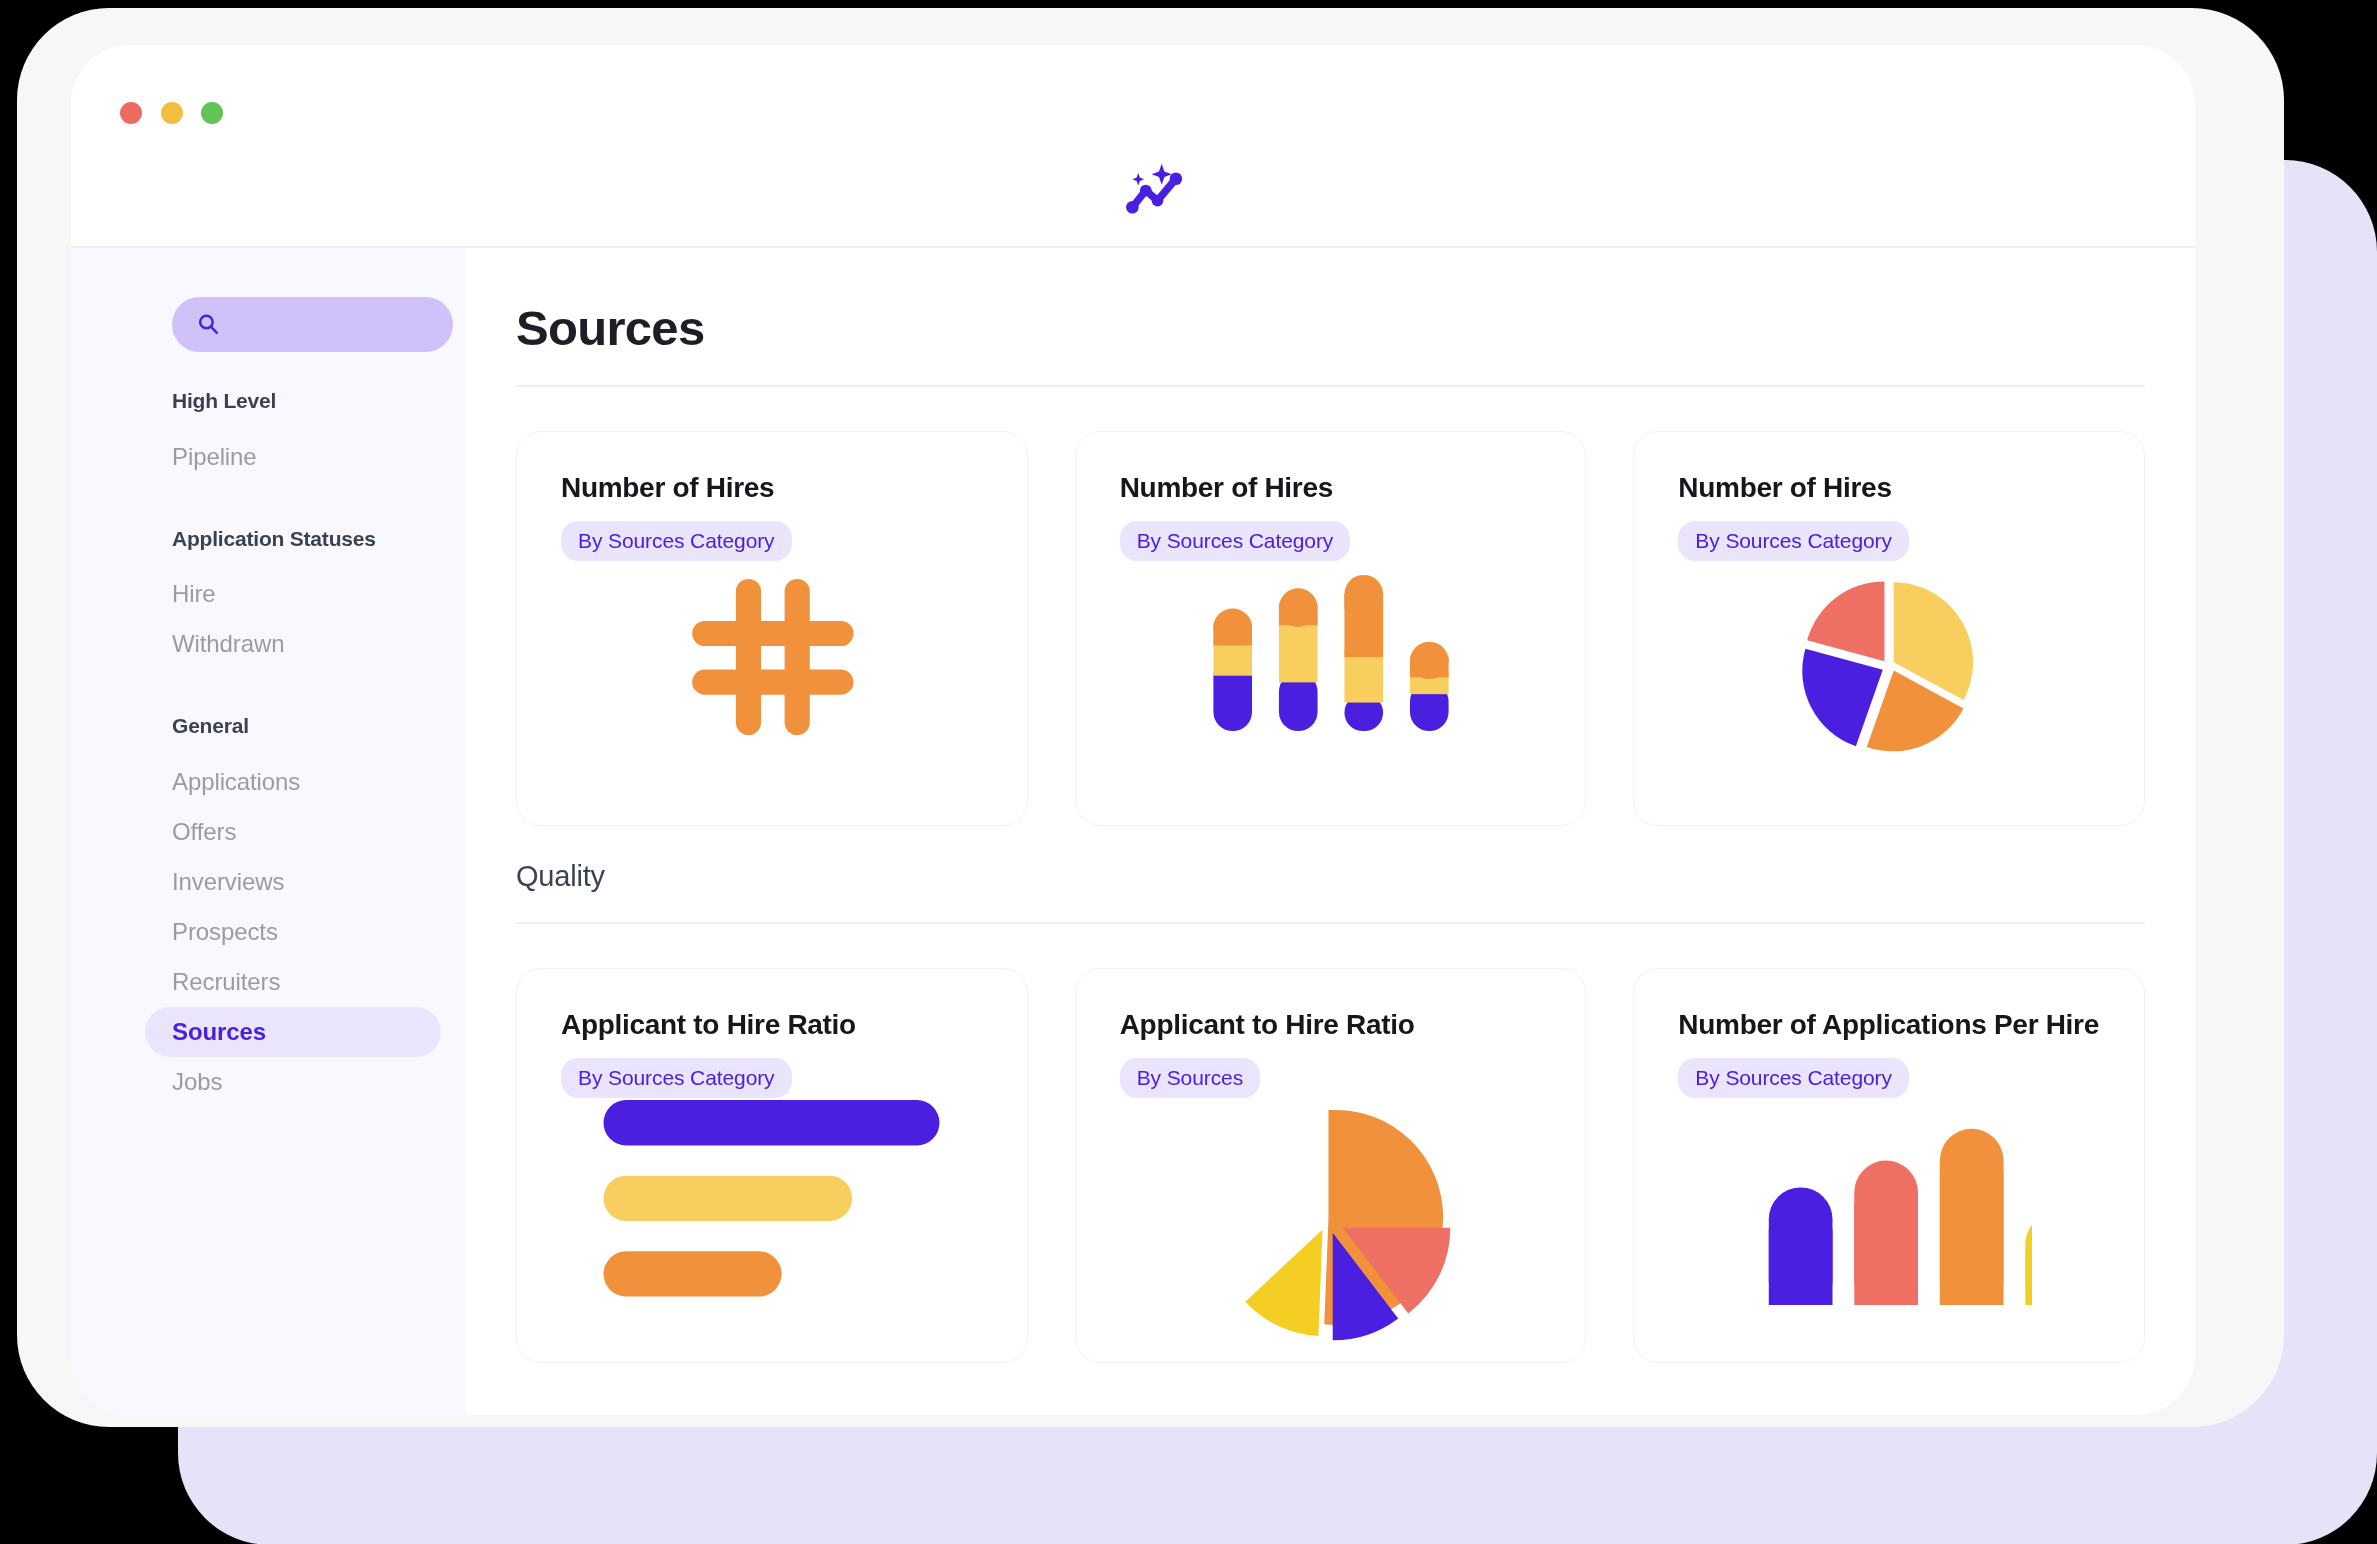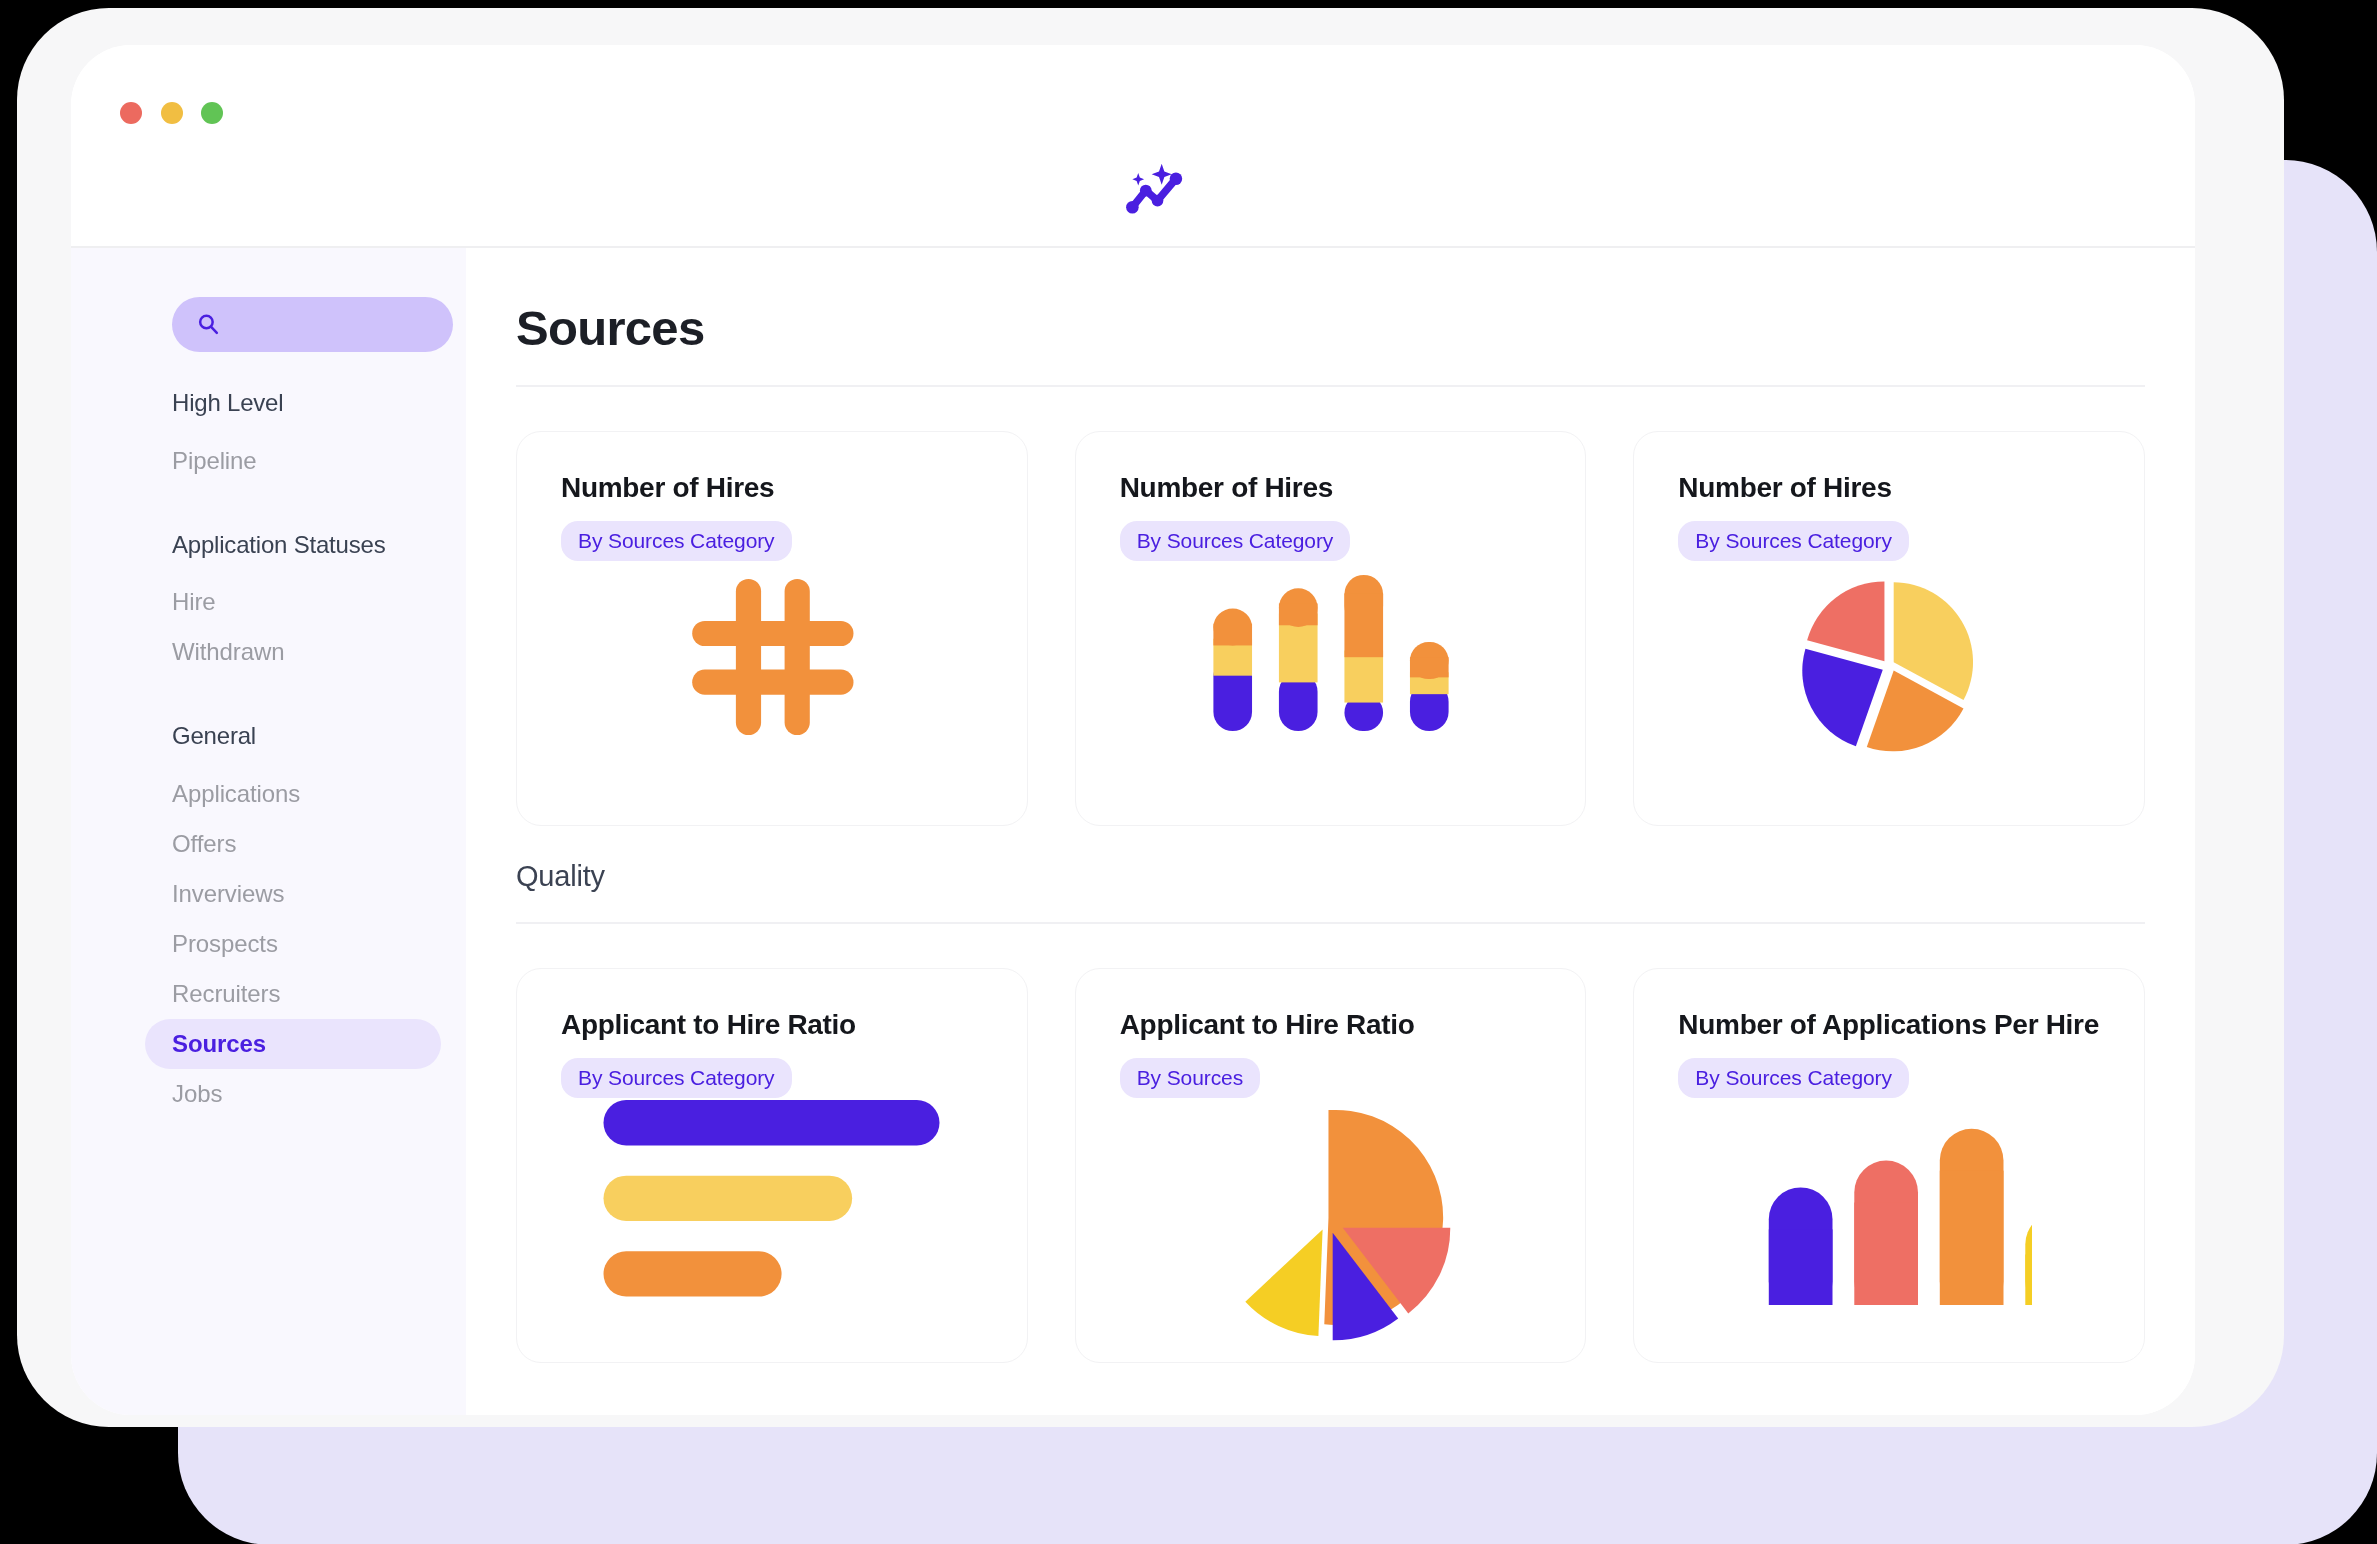--- a/index.html
+++ b/index.html
@@ -76,21 +76,21 @@
     width: 281px; height: 55px;
     background: #CFC2FB;
     border-radius: 28px;
     display: flex; align-items: center;
     padding-left: 23.5px;
   }
   .search-icon { width: 25px; height: 25px; }
 
   .nav { margin-top: 37px; }
   .nav-group-title {
-    font-size: 24px; font-weight: 400; color: #3A4252;
+    font-size: 21px; font-weight: 700; color: #3A4252;
     padding: 0 0 0 101px; margin-bottom: 18.5px; letter-spacing: -0.2px;
   }
   .nav-group { margin-bottom: 45px; }
   .nav-item {
     font-size: 24px; color: #9B9CA3;
     padding: 11px 0 11px 101px;
     letter-spacing: -0.1px;
   }
   .nav-item.active {
     color: #4A1FE0; font-weight: 700;

